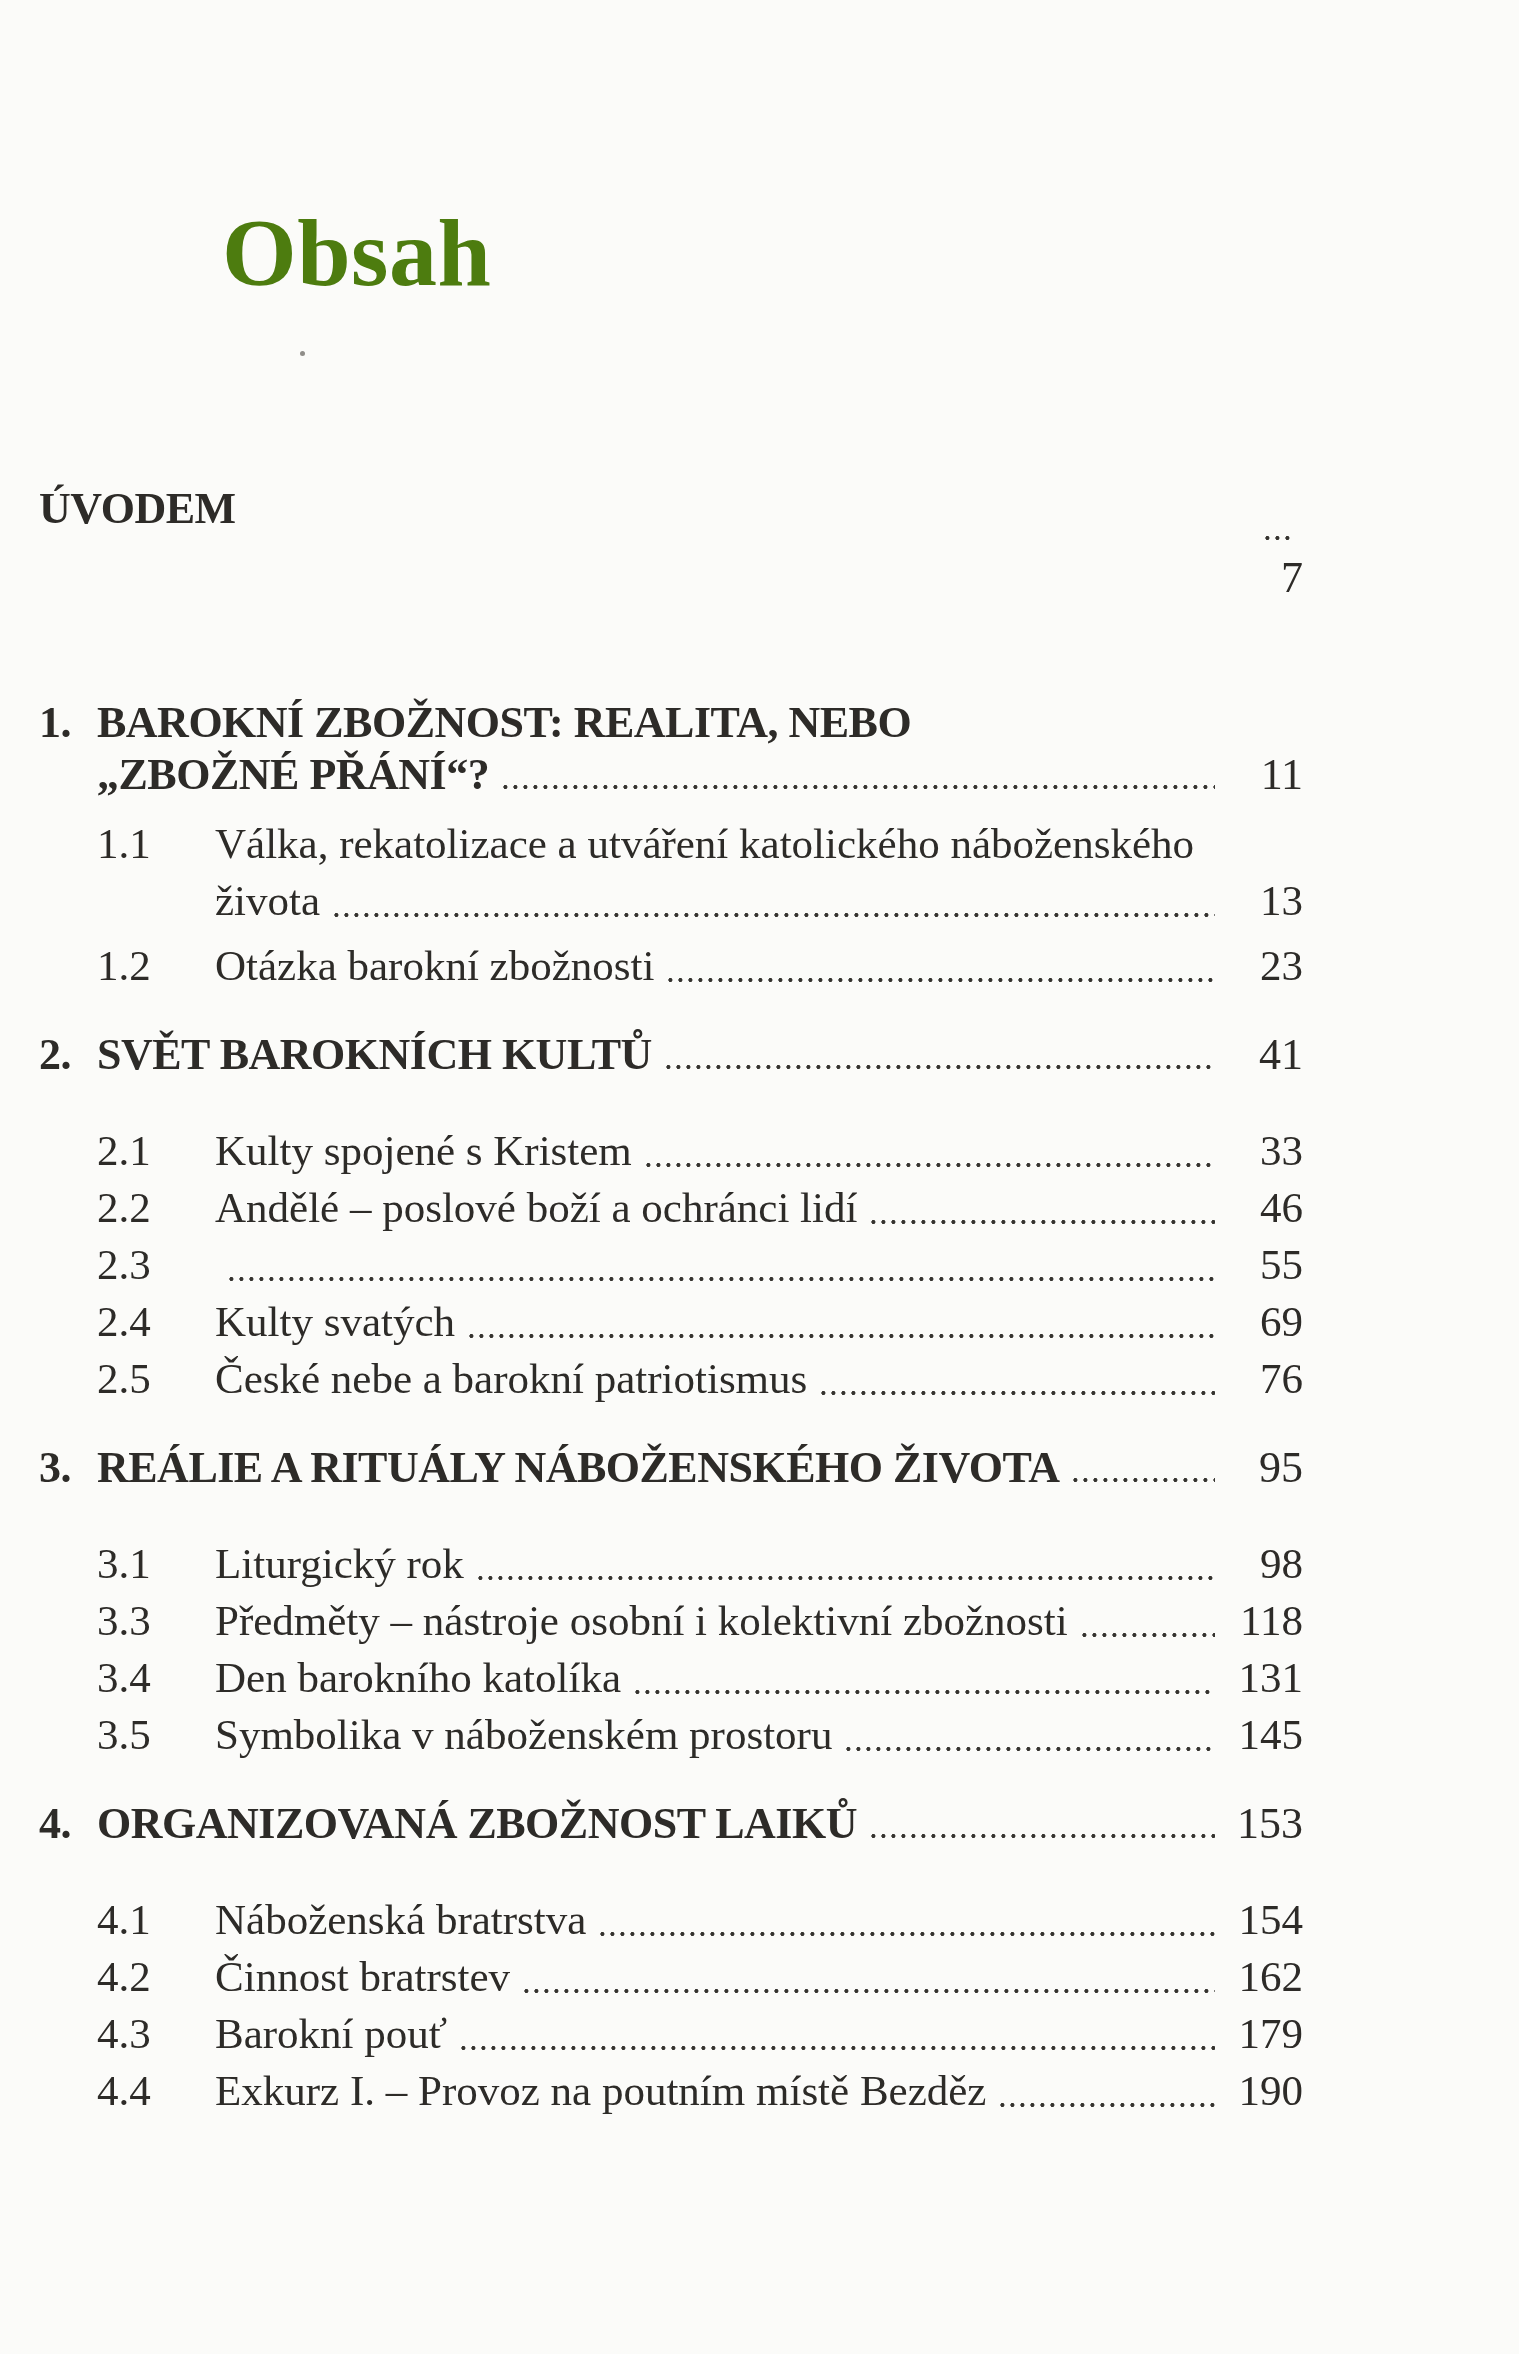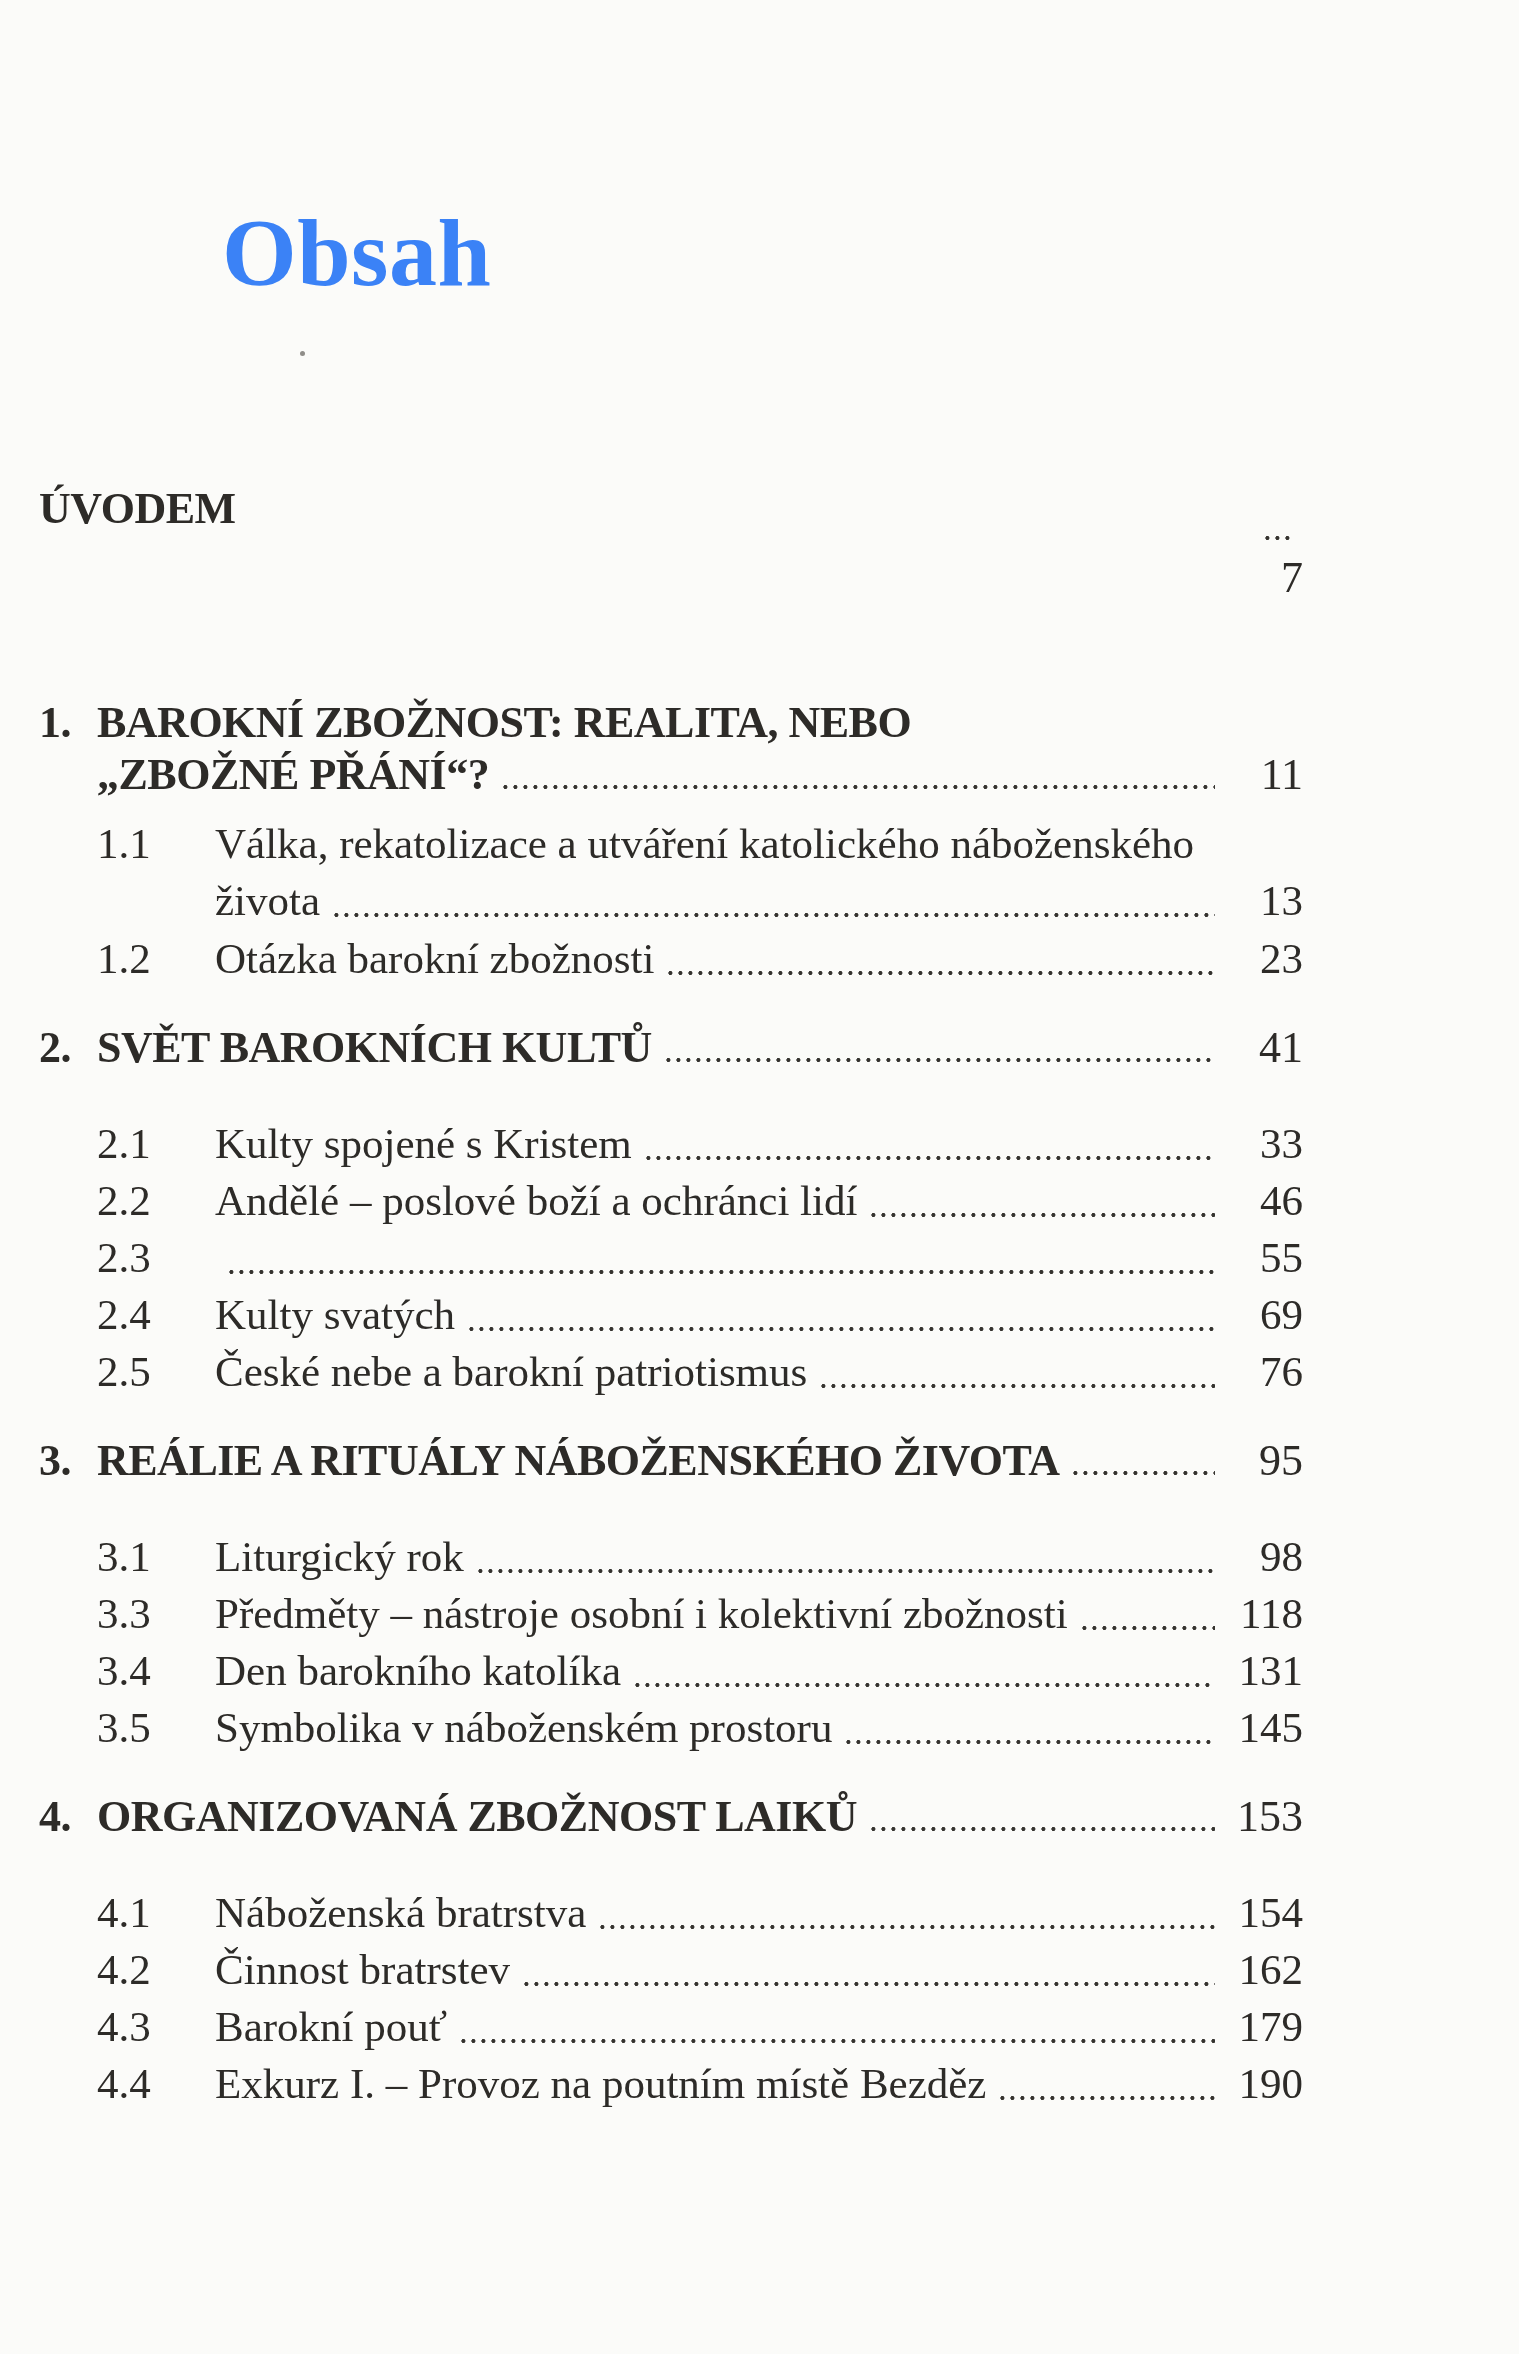--- a/index.html
+++ b/index.html
@@ -23,21 +23,21 @@
     left: 39px;
     top: 0;
     width: 1264px;
   }
   .book-title {
     margin: 205px 0 0 183px;
     font-size: 96px;
     line-height: 96px;
     font-weight: 700;
     letter-spacing: 0.5px;
-    color: #3b82f6;
+    color: #4d7c0f;
   }
   .scan-speck {
     position: absolute;
     left: 300px;
     top: 351px;
     width: 5px;
     height: 5px;
     border-radius: 50%;
     background: #8f8d89;
   }
@@ -81,21 +81,21 @@
   }
   .item-row { display: flex; margin-left: 58px; }
   .item-num { flex: 0 0 118px; }
   .item-body { flex: 1 1 auto; min-width: 0; }
   .item-cont-line { white-space: nowrap; }
   
   .section { margin-top: 35px; }
   .section .items { margin-top: 41px; }
   .section-1 { margin-top: 65px; }
   .section-1 .items { margin-top: 14px; }
-  .item-gap { margin-top: 1px; }
+  .item-gap { margin-top: 8px; }
 </style>
 </head>
 <body>
 
 <div class="page">
   <div class="content">
 
     <h1 class="book-title">Obsah</h1>
 
     <div class="toc-line head-style intro">

